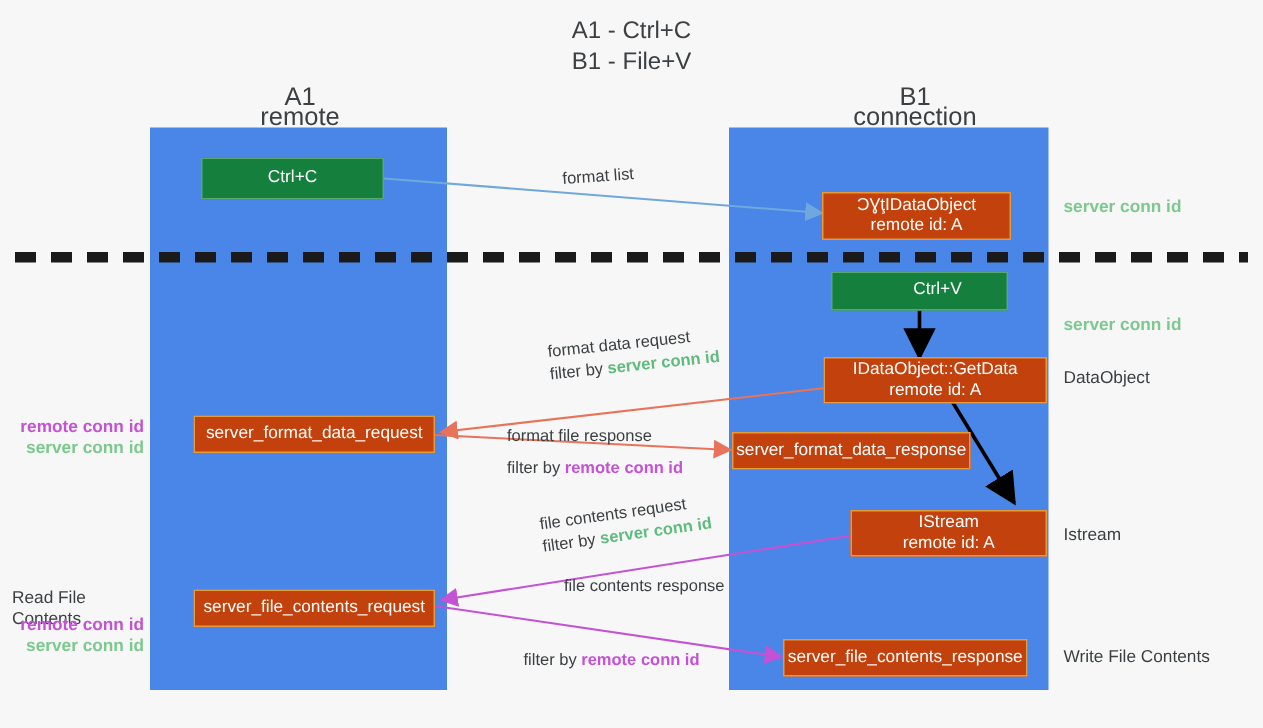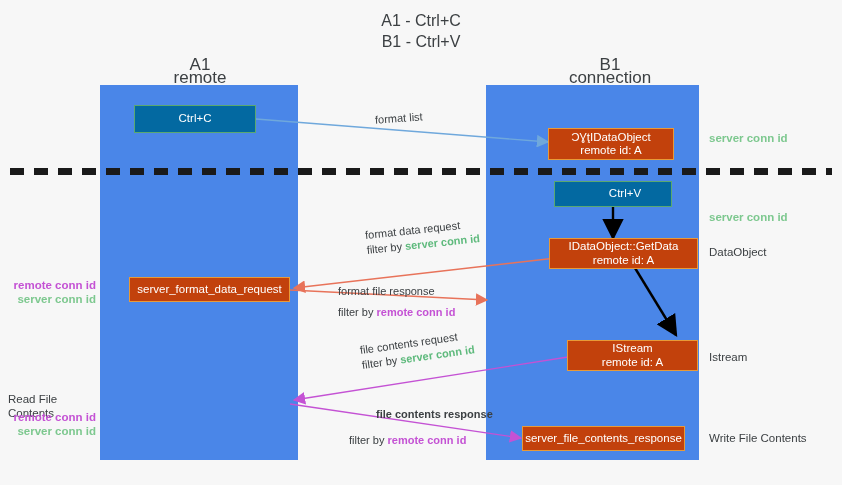--- a/index.html
+++ b/index.html
@@ -41,21 +41,21 @@
 
   
   .node{
     position:absolute;box-sizing:border-box;
     display:flex;flex-direction:column;
     align-items:center;justify-content:center;
     color:#ffffff;font-size:11.5px;line-height:13.5px;
     text-align:center;white-space:pre-line;
     z-index:6;
   }
-  .node.green{background:#0369a1;border:1px solid #5aa870;}
+  .node.green{background:#15803d;border:1px solid #5aa870;}
   .node.orange{background:#c2410c;border:1px solid #e89a38;}
 
   
   .anno{position:absolute;font-size:11.5px;line-height:14px;color:#3c4043;}
   .anno.greenb{color:#7dc88f;font-weight:bold;}
 
   .anno-block{position:absolute;font-size:11.5px;line-height:14px;color:#3c4043;}
   .anno-block .p{color:#c452d4;font-weight:bold;}
   .anno-block .g{color:#7dc88f;font-weight:bold;}
 
@@ -68,21 +68,21 @@
   .edge-label .p{color:#c452d4;font-weight:bold;}
 
   svg.wires{position:absolute;left:0;top:0;width:842px;height:485px;z-index:5;}
 </style>
 </head>
 <body>
 
 <div id="stage">
 
   <div class="title">A1 - Ctrl+C
-B1 - Ctrl+V</div>
+B1 - File+V</div>
 
   <div class="col-head a1">A1
 remote</div>
   <div class="col-head b1">B1
 connection</div>
 
   <div class="lane a1"></div>
   <div class="lane b1"></div>
 
   <svg class="wires">
@@ -123,24 +123,26 @@
   <div class="node orange" style="left:548px;top:128px;width:126px;height:32px;">ƆƔţIDataObject
 remote id: A</div>
 
   <div class="node green" style="left:554px;top:181px;width:118px;height:26px;padding-left:24px;">Ctrl+V</div>
 
   <div class="node orange" style="left:549px;top:238px;width:149px;height:31px;">IDataObject::GetData
 remote id: A</div>
 
   <div class="node orange" style="left:129px;top:277px;width:161px;height:25px;">server_format_data_request</div>
 
+  <div class="node orange" style="left:488px;top:288px;width:159px;height:25px;">server_format_data_response</div>
 
   <div class="node orange" style="left:567px;top:340px;width:131px;height:31px;">IStream
 remote id: A</div>
 
+  <div class="node orange" style="left:129px;top:393px;width:161px;height:25px;">server_file_contents_request</div>
 
   <div class="node orange" style="left:522px;top:426px;width:163px;height:25px;">server_file_contents_response</div>
 
   <div class="anno greenb" style="left:709px;top:131px;">server conn id</div>
 
   <div class="anno greenb" style="left:709px;top:210px;">server conn id</div>
 
   <div class="anno" style="left:709px;top:245px;">DataObject</div>
 
   <div class="anno" style="left:709px;top:350px;">Istream</div>
@@ -170,18 +172,18 @@
   <div class="edge-label" style="left:338px;top:284px;">
     <div>format file response</div>
   </div>
   <div class="edge-label" style="left:338px;top:305px;"><span>filter by </span><span class="p">remote conn id</span></div>
 
   <div class="edge-label" style="left:361px;top:343px;transform:rotate(-8deg);transform-origin:left center;">
     <div>file contents request</div>
     <div><span>filter by </span><span class="g">server conn id</span></div>
   </div>
 
-  <div class="edge-label" style="left:376px;top:407px;font-weight:bold;">
+  <div class="edge-label" style="left:376px;top:384px;">
     <div>file contents response</div>
   </div>
   <div class="edge-label" style="left:349px;top:433px;"><span>filter by </span><span class="p">remote conn id</span></div>
 
 </div>
 
 </body></html>

